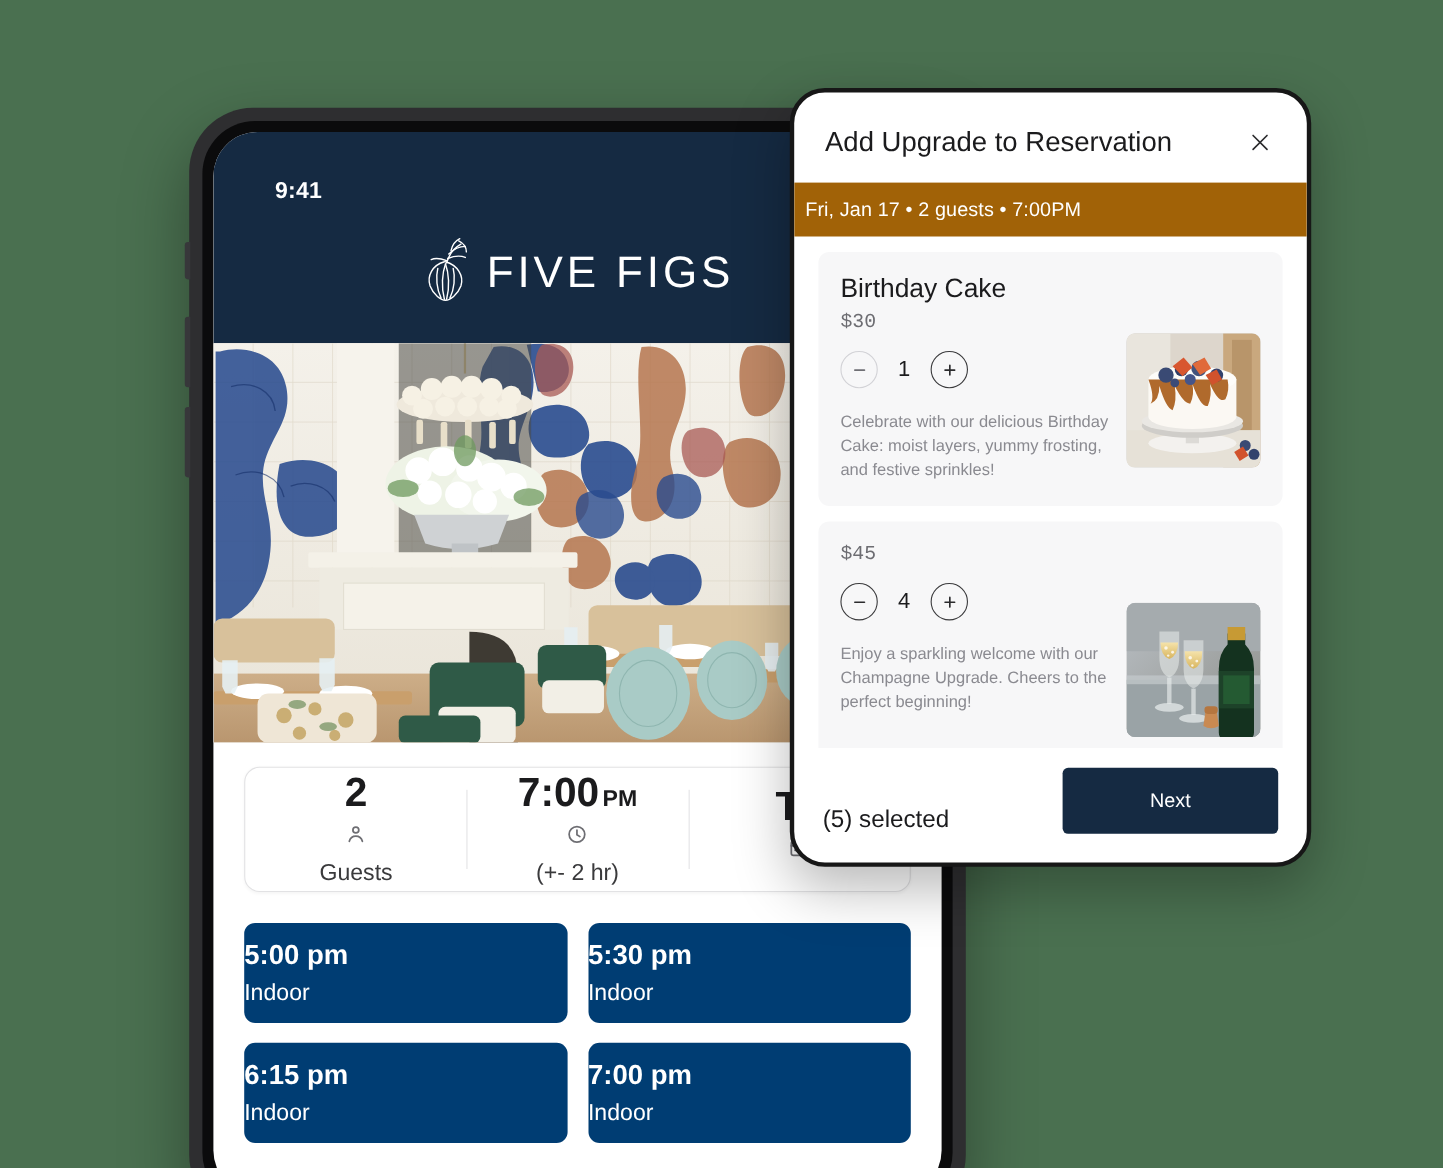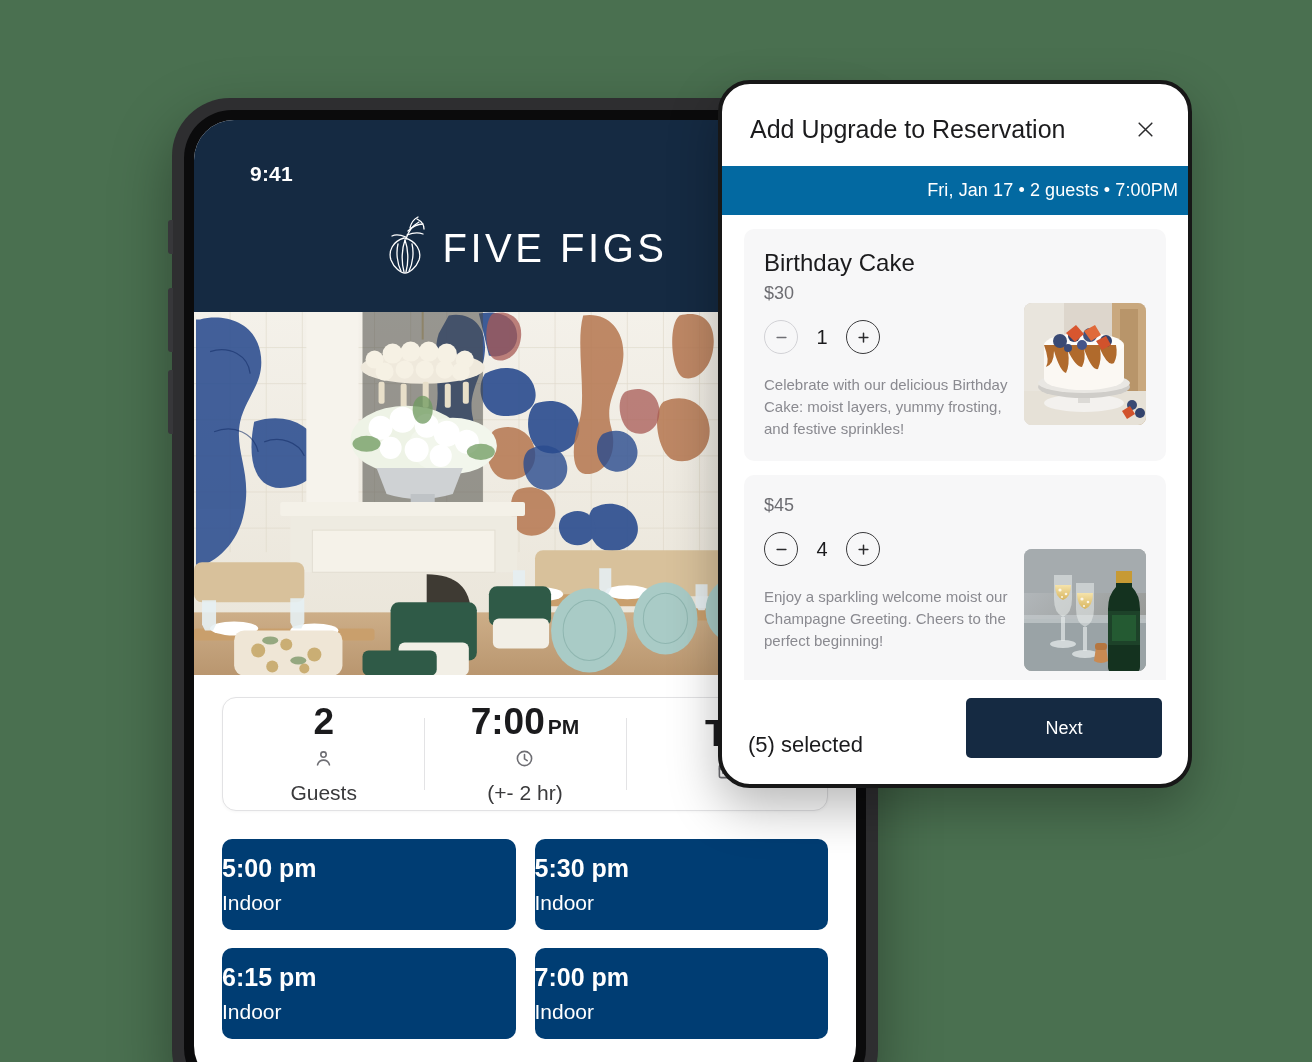--- a/index.html
+++ b/index.html
@@ -180,23 +180,23 @@
     color: #1b1b1d;
     font-weight: 400;
   }
   .modal-close {
     width: 30px; height: 30px;
     display: flex; align-items: center; justify-content: center;
     cursor: pointer;
     color: #2b2b2d;
   }
   .modal-subbar {
-    background: #0369a1;
+    background: #a16207;
     color: #ffffff;
-    text-align: right;
+    text-align: left;
     font-size: 18px;
     padding: 14px 10px;
     letter-spacing: .1px;
   }
   .modal-body {
     flex: 1;
     padding: 14px 22px 0 22px;
     overflow: hidden;
   }
   .upgrade-card {
@@ -210,20 +210,21 @@
   .up-title {
     font-size: 24px;
     color: #1b1b1d;
     font-weight: 400;
     margin-bottom: 6px;
   }
   .up-price {
     font-size: 18px;
     color: #6d6d72;
     margin-bottom: 16px;
+    font-family: Liberation Mono, monospace;
   }
   .stepper {
     display: flex;
     align-items: center;
     gap: 16px;
     margin-bottom: 20px;
   }
   .step-btn {
     width: 34px; height: 34px;
     border-radius: 50%;
@@ -649,21 +650,21 @@
               <path d="M5 12 H19"></path>
             </svg>
         </button>
         <span class="step-qty">4</span>
         <button class="step-btn">
           <svg width="15" height="15" viewBox="0 0 24 24" stroke="currentColor" stroke-width="2.4" stroke-linecap="round">
               <path d="M12 5 V19 M5 12 H19"></path>
             </svg>
         </button>
       </div>
-      <div class="up-desc">Enjoy a sparkling welcome moist our Champagne Greeting. Cheers to the perfect beginning!</div>
+      <div class="up-desc">Enjoy a sparkling welcome with our Champagne Upgrade. Cheers to the perfect beginning!</div>
       <div class="up-thumb">
         <svg viewBox="0 0 122 122" preserveAspectRatio="xMidYMid slice" aria-hidden="true">
           <defs>
             <linearGradient id="bg2" x1="0" y1="0" x2="1" y2="1">
               <stop offset="0" stop-color="#b9bfc4"></stop>
                 <stop offset="1" stop-color="#8e8f8a"></stop>
             </linearGradient>
             <linearGradient id="bubbly" x1="0" y1="0" x2="0" y2="1">
               <stop offset="0" stop-color="#f5e3ab"></stop>
                 <stop offset="1" stop-color="#d8b55e"></stop>

